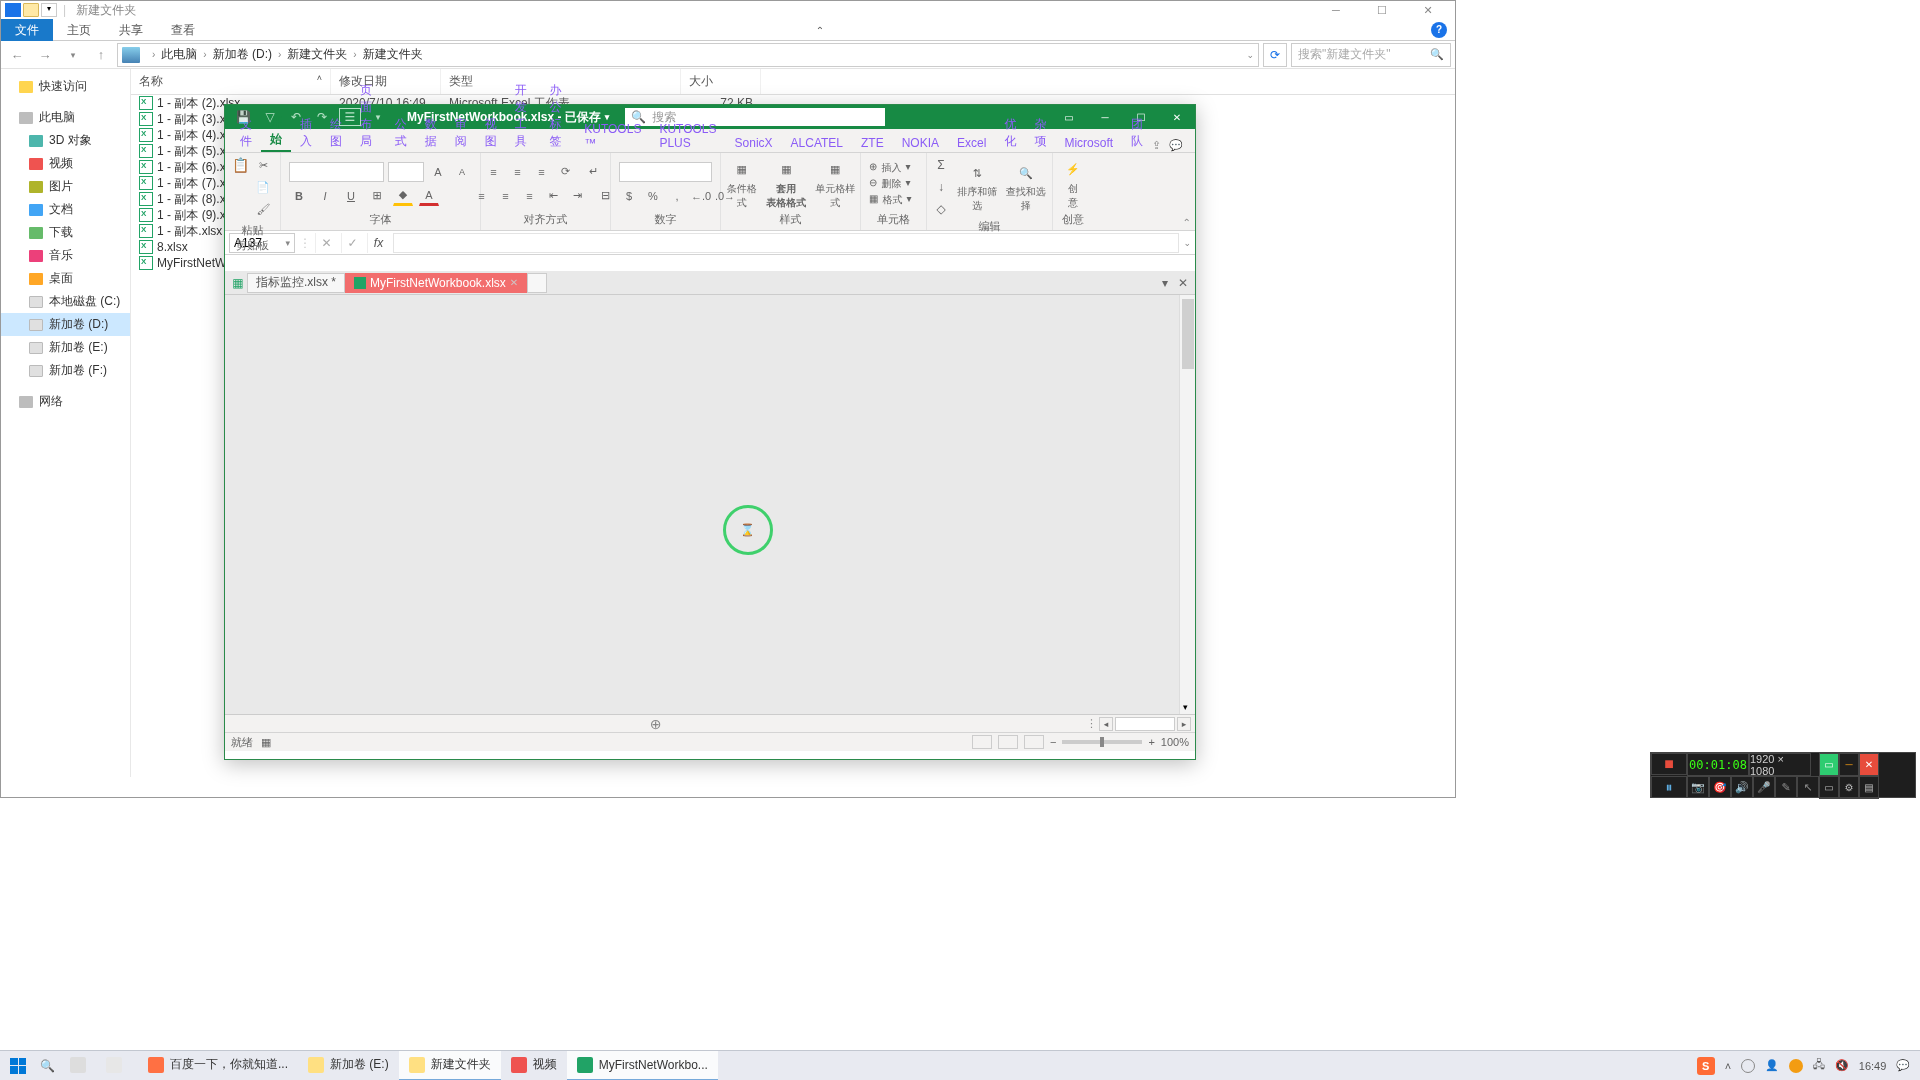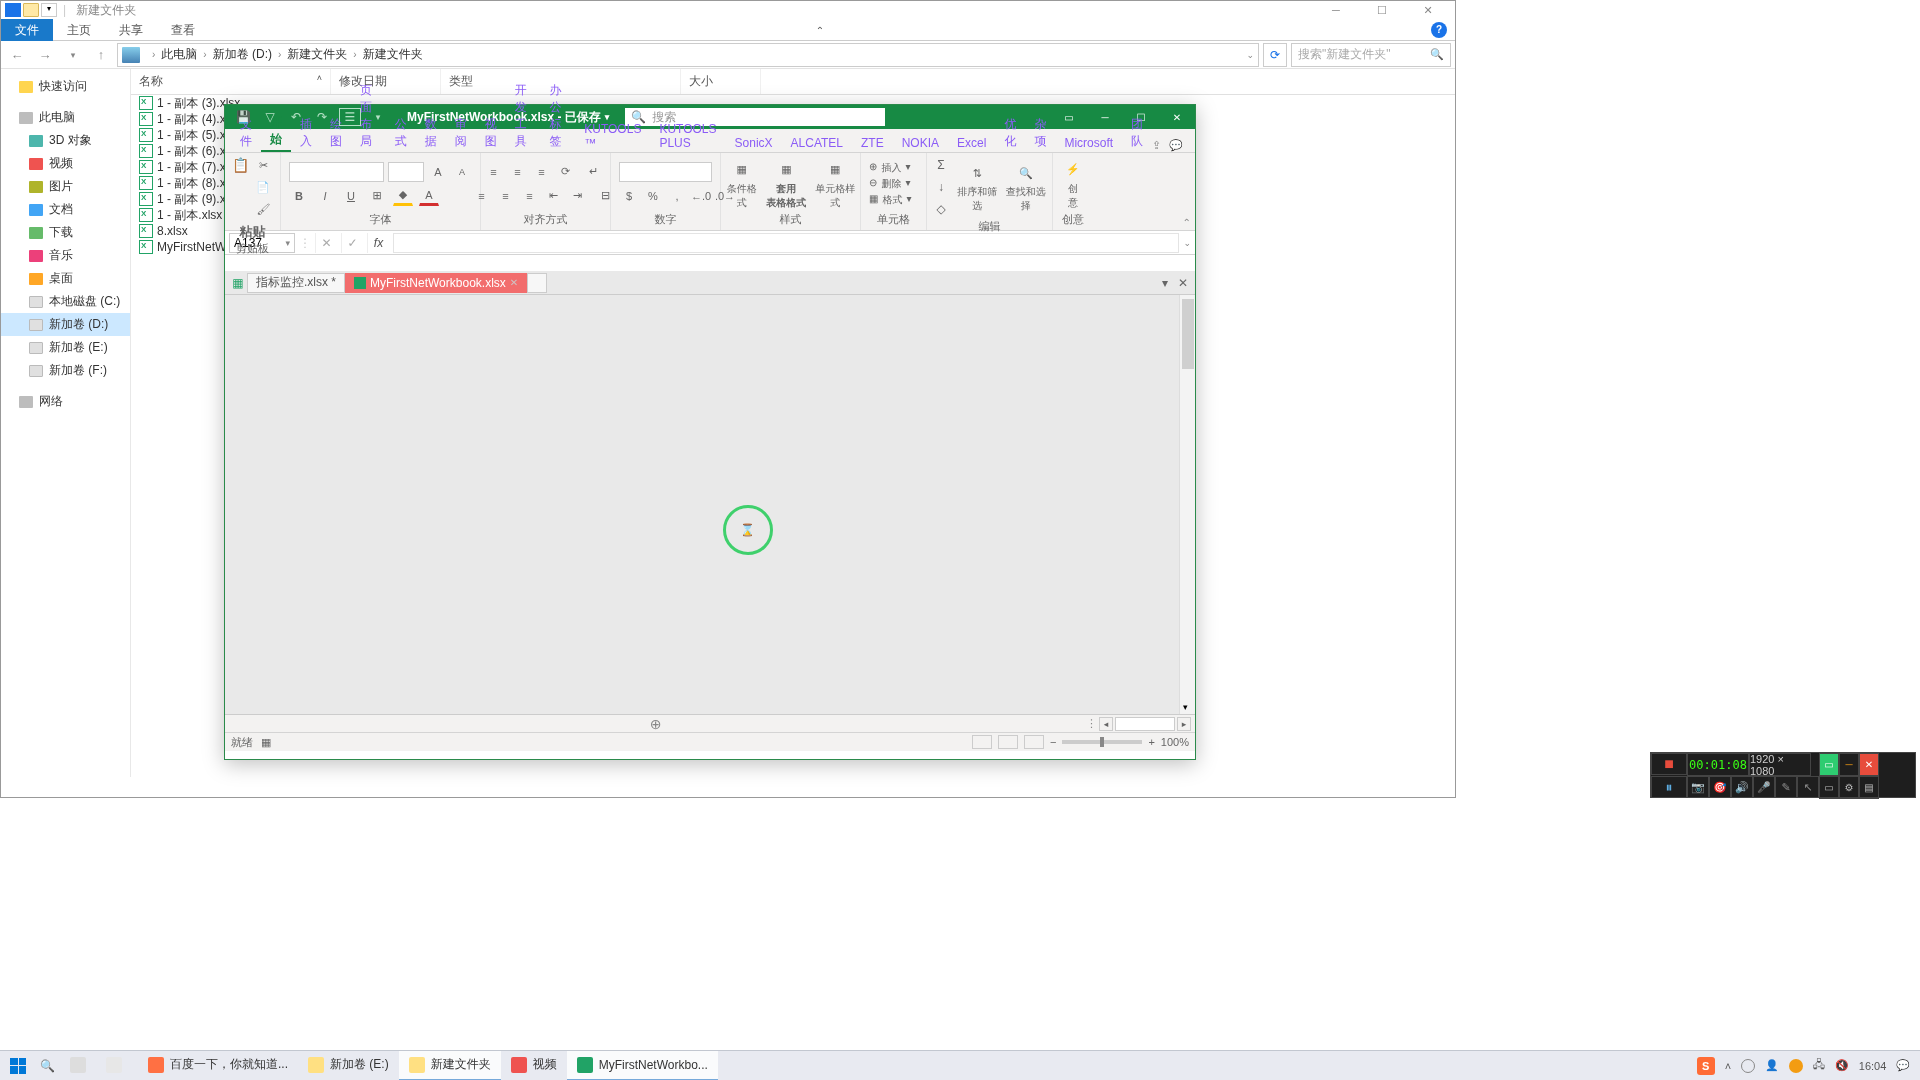--- a/index.html
+++ b/index.html
@@ -245,20 +245,29 @@
     </div>
 
     <div class="file-pane">
       <div class="file-header">
         <div class="fh-col fh-name"><span>名称</span> <span style="float:right;font-size:9px;">˄</span></div>
         <div class="fh-col fh-date">修改日期</div>
         <div class="fh-col fh-type">类型</div>
         <div class="fh-col fh-size">大小</div>
       </div>
       <div class="file-list" id="file-list">
+          <div class="file-row">
+            <div class="fr-name">
+              <span class="xl-icon"></span>
+              <span>1 - 副本 (2).xlsx</span>
+            </div>
+  <div class="fr-date">2020/7/10 16:49</div>
+            <div class="fr-type">Microsoft Excel 工作表</div>
+            <div class="fr-size">72 KB</div>
+          </div>
           <div class="file-row">
             <div class="fr-name">
               <span class="xl-icon"></span>
               <span>1 - 副本 (3).xlsx</span>
             </div>
   <div class="fr-date"></div>
             <div class="fr-type"></div>
             <div class="fr-size"></div>
           </div>
           <div class="file-row">
@@ -407,21 +416,21 @@
     <div class="rgroup" style="width:56px;">
       <div class="rg-body" style="flex-direction:column;">
         <div style="display:flex;gap:2px;">
             <span class="rbtn" style="font-size:14px;">📋</span>
             <div style="display:flex;flex-direction:column;gap:2px;">
               <span class="rbtn">✂</span>
               <span class="rbtn">📄</span>
               <span class="rbtn">🖌</span>
             </div>
           </div>
-        <span style="font-size:13px;font-weight:bold;">粘贴</span>
+        <span style="font-size:11px;">粘贴</span>
       </div>
       <div class="rg-label">剪贴板</div>
     </div>
     <div class="rgroup" style="width:200px;">
       <div class="rg-body" style="flex-direction:column;gap:4px;align-items:stretch;padding:0 4px;">
         <div style="display:flex;gap:4px;">
             <div class="combo" style="flex:1;"></div>
             <div class="combo" style="width:36px;"></div>
             <span class="rbtn">A</span>
             <span class="rbtn" style="font-size:9px;">A</span>
@@ -651,16 +660,16 @@
       </div>
     </div>
   <div class="tray">
     <span style="background:#ff6b35;color:#fff;width:18px;height:18px;border-radius:3px;display:inline-flex;align-items:center;justify-content:center;font-weight:bold;">S</span>
     <span>˄</span>
     <span class="ico" style="border:1px solid #888;border-radius:50%;"></span>
     <span>👤</span>
     <span class="ico" style="background:#f39c12;border-radius:50%;"></span>
     <span>🖧</span>
     <span>🔇</span>
-    <span>16:04</span>
+    <span>16:49</span>
     <span>💬</span>
   </div>
 </div>
 
 </body></html>

